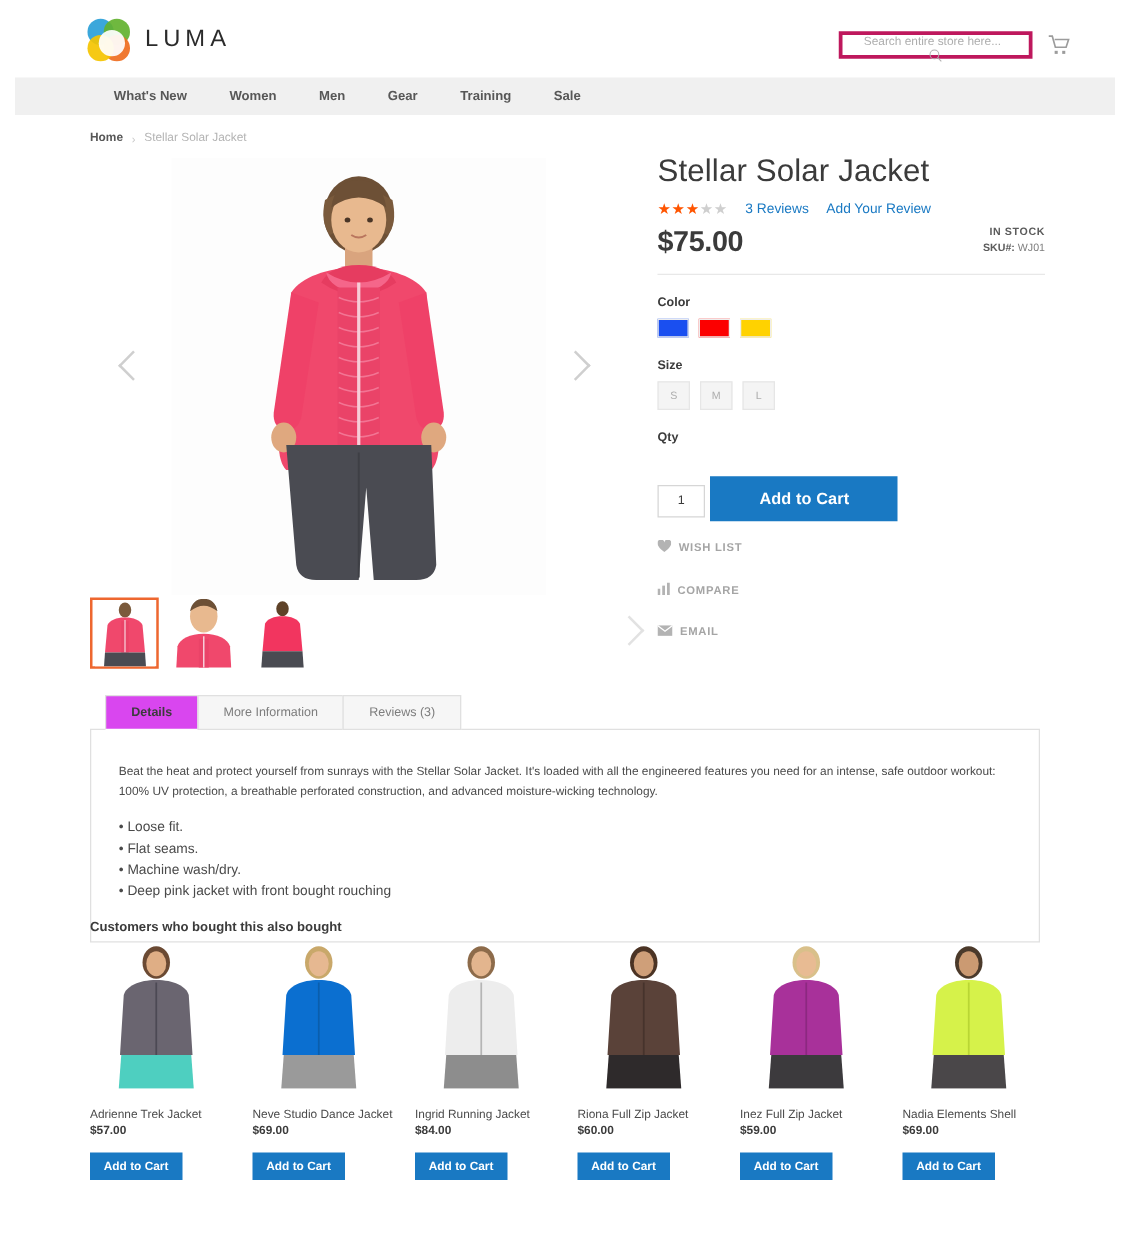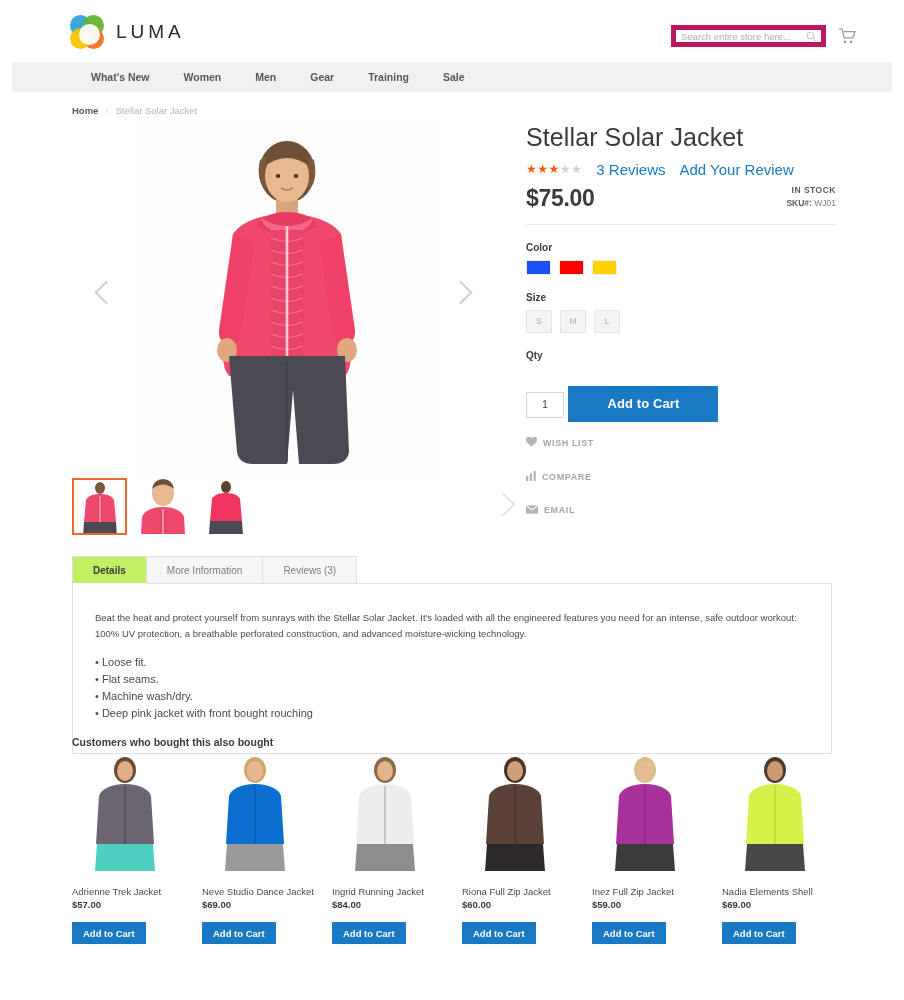--- a/index.html
+++ b/index.html
@@ -19,21 +19,21 @@
   .logo-mark { width:34px; height:34px; position:relative; }
   .logo-mark span { position:absolute; width:21px; height:21px; border-radius:50%; opacity:.92; }
   .lm-blue   { left:0;  top:0;  background:#2a9fd8; }
   .lm-green  { right:0; top:0;  background:#63b22f; }
   .lm-orange { right:0; bottom:0; background:#ef6c20; }
   .lm-yellow { left:0;  bottom:0; background:#f5c400; }
   .logo-hole { position:absolute; left:9px; top:9px; width:16px; height:16px; background:#fff; border-radius:50%; z-index:5;}
   .logo-text { font-size:19px; letter-spacing:4px; color:#2b2b2b; font-weight:400; }
 
   .search-box { position:absolute; right:78px; top:25px; width:155px; height:22px;
-     border:5px solid #be185d; background:#fff; display:flex; align-items:center; }
+     border:3px solid #be185d; background:#fff; display:flex; align-items:center;flex-direction:column; }
   .search-box input { border:0; outline:0; width:125px; height:20px; padding:0 5px;
      font-family:"Liberation Sans", sans-serif; font-size:9.5px; color:#8f8f8f; background:transparent; }
   .search-box input::placeholder { color:#adadad; }
   .mag { width:20px; display:flex; align-items:center; justify-content:center; }
 
   .cart-icon { position:absolute; right:46px; top:25px; width:22px; height:22px;
       display:flex; align-items:center; justify-content:center; }
 
   
   .nav { position:absolute; left:12px; top:62px; width:880px; height:30px; background:#f0f0f0;
@@ -62,21 +62,21 @@
   .thumb-inner { position:absolute; left:50%; top:0; transform:translateX(-50%); width:48px; height:56px; }
   .thumbs-next { position:absolute; right:0; top:18px; }
 
   
   .info { position:absolute; left:526px; top:124px; width:310px; }
   .p-title { font-size:25px; font-weight:400; color:#3b3b3b; line-height:1.1; letter-spacing:.1px;}
   .rating-row { display:flex; align-items:center; gap:14px; margin-top:9px; }
   .stars { font-size:12px; letter-spacing:.5px; line-height:1; }
   .stars .on { color:#ff5501; }
   .stars .off { color:#cfcfcf; }
-  .rev-link { font-size:15px; color:#1979c3; text-decoration:none; }
+  .rev-link { font-size:11px; color:#1979c3; text-decoration:none; }
   .price-row { display:flex; align-items:flex-end; justify-content:space-between; margin-top:7px; }
   .price { font-size:23px; font-weight:700; color:#3b3b3b; letter-spacing:-.3px;}
   .stock-wrap { text-align:right; padding-bottom:4px;}
   .stock { font-size:8.5px; font-weight:700; color:#5c5c5c; letter-spacing:.5px; }
   .sku { font-size:8.5px; color:#7d7d7d; margin-top:3px; }
   .sku b { color:#5c5c5c; }
   .divider { border-top:1px solid #e8e8e8; margin-top:12px; }
 
   .opt-label { font-size:10px; font-weight:700; color:#3b3b3b; margin-top:17px; margin-bottom:7px;}
   .swatches { display:flex; gap:8px; }
@@ -90,21 +90,21 @@
       font-size:13px; font-weight:700; font-family:"Liberation Sans", sans-serif; cursor:pointer; letter-spacing:.1px;}
   .actions { display:flex; gap:22px; margin-top:15px;flex-direction:column; }
   .action { display:flex; align-items:center; gap:6px; font-size:9px; font-weight:700; color:#a5a5a5; letter-spacing:.6px; cursor:pointer;}
 
   
   .tabs-wrap { position:absolute; left:72px; top:556px; width:760px; }
   .tabs { display:flex; align-items:flex-end; position:relative; z-index:2;}
   .tab { height:28px; padding:0 20px; display:flex; align-items:center; font-size:10px;
       background:#f6f6f6; border:1px solid #e0e0e0; border-bottom:1px solid #e0e0e0;
       color:#7d7d7d; margin-right:-1px; cursor:pointer; }
-  .tab.active { background:#bef264; color:#3b3b3b; font-weight:700; border-bottom:1px solid #fff; }
+  .tab.active { background:#d946ef; color:#3b3b3b; font-weight:700; border-bottom:1px solid #fff;margin-left:12px; }
   .tab-panel { border:1px solid #e0e0e0; margin-top:-1px; padding:26px 22px 30px 22px; background:#fff; min-height:140px; }
   .desc { font-size:9.5px; line-height:1.65; color:#4a4a4a; max-width:720px; }
   .bullets { margin-top:13px; font-size:11px; line-height:1.55; color:#4a4a4a; }
 
   
   .related-title { position:absolute; left:72px; top:736px; font-size:10.5px; font-weight:700; color:#3b3b3b; }
   .related { position:absolute; left:72px; top:756px; width:790px; display:flex; gap:0; }
   .rel-card { width:130px; }
   .rel-photo { width:95px; height:115px; position:relative; overflow:hidden; margin-left:5px;}
   .rel-photo .fig { position:absolute; left:50%; top:0; transform:translateX(-50%); width:90px; height:115px; }

